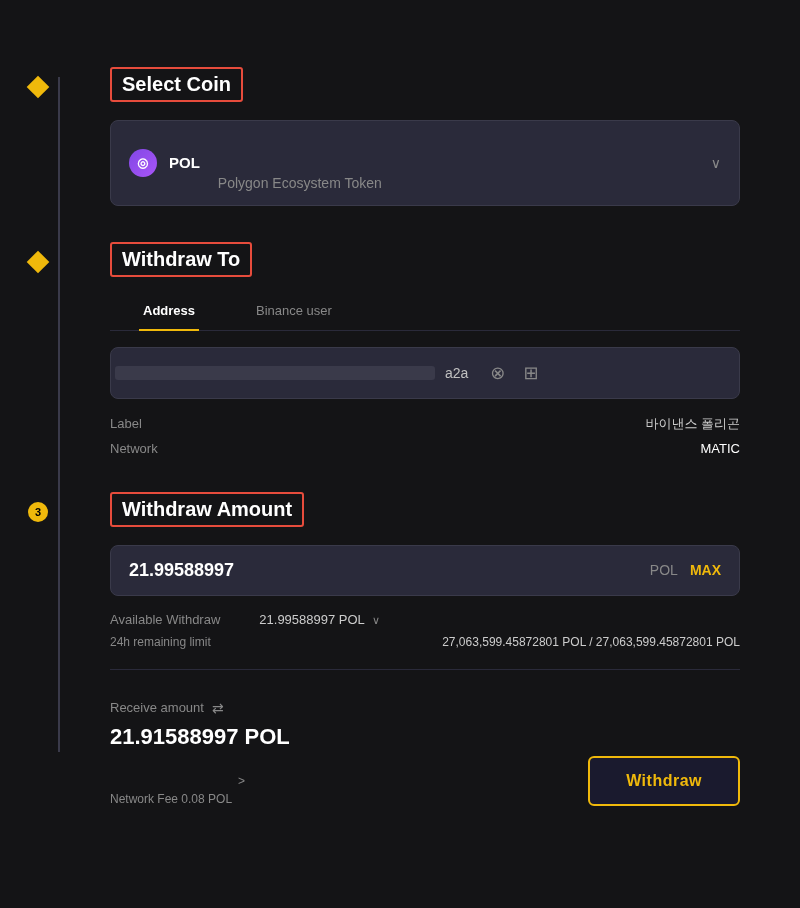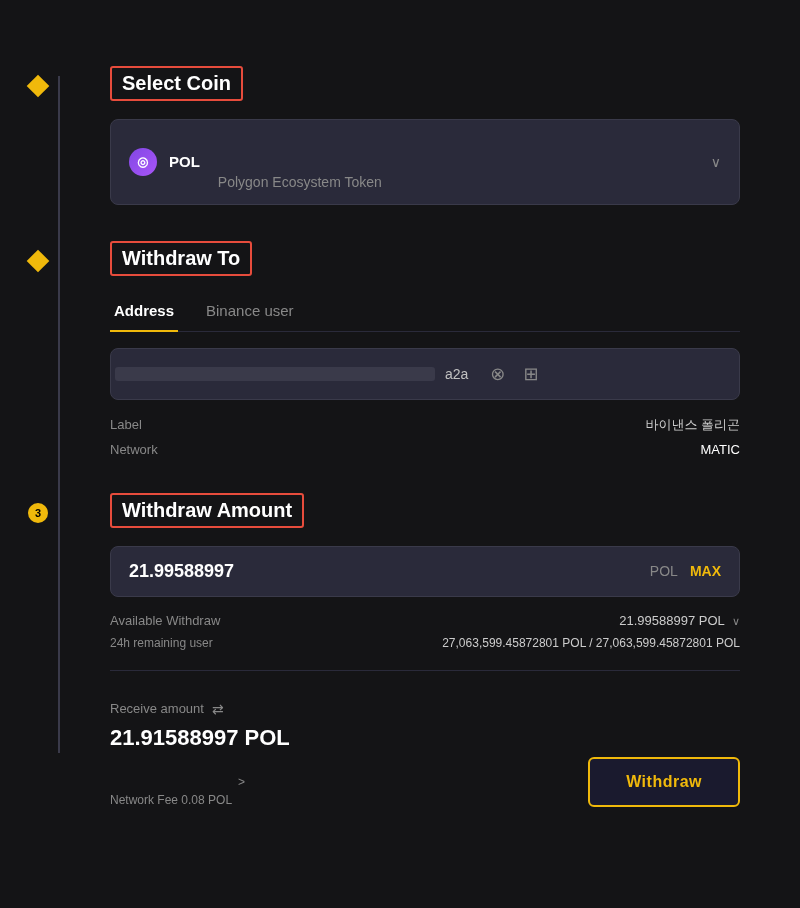--- a/index.html
+++ b/index.html
@@ -136,24 +136,25 @@
     
     .tabs {
       display: flex;
       gap: 24px;
       margin-bottom: 16px;
       border-bottom: 1px solid #2a2a3a;
     }
 
     .tab {
       padding: 8px 4px 12px;
-      font-size: 15px;
+      font-size: 13px;
       cursor: pointer;
       position: relative;
       color: #888;
+      margin-left: 29px;
     }
 
     .tab.active {
       color: #ffffff;
       font-weight: 600;
     }
 
     .tab.active::after {
       content: '';
       position: absolute;
@@ -249,21 +250,20 @@
       font-weight: 700;
       font-size: 14px;
       cursor: pointer;
       background: none;
       border: none;
     }
 
     
     .stats-row {
       display: flex;
-      justify-content: space-between;
       align-items: center;
       margin-bottom: 8px;
       font-size: 13px;
       gap: 39px;
     }
 
     .stats-label {
       color: #888;
     }
 
@@ -457,21 +457,21 @@
 
     <div class="stats-row">
       <span class="stats-label">Available Withdraw</span>
       <span class="stats-value">
         <span>21.99588997 POL</span>
         <span class="dropdown-arrow">∨</span>
       </span>
     </div>
 
     <div class="limit-row">
-      <span class="limit-label">24h remaining user</span>
+      <span class="limit-label">24h remaining limit</span>
       <span class="limit-value">27,063,599.45872801 POL / 27,063,599.45872801 POL</span>
     </div>
 
     <hr class="divider">
 
     <div class="receive-withdraw-row">
       <div class="receive-left">
         <div class="receive-label-row">
           <span class="receive-label">Receive amount</span>
           <span class="swap-icon">⇄</span>

